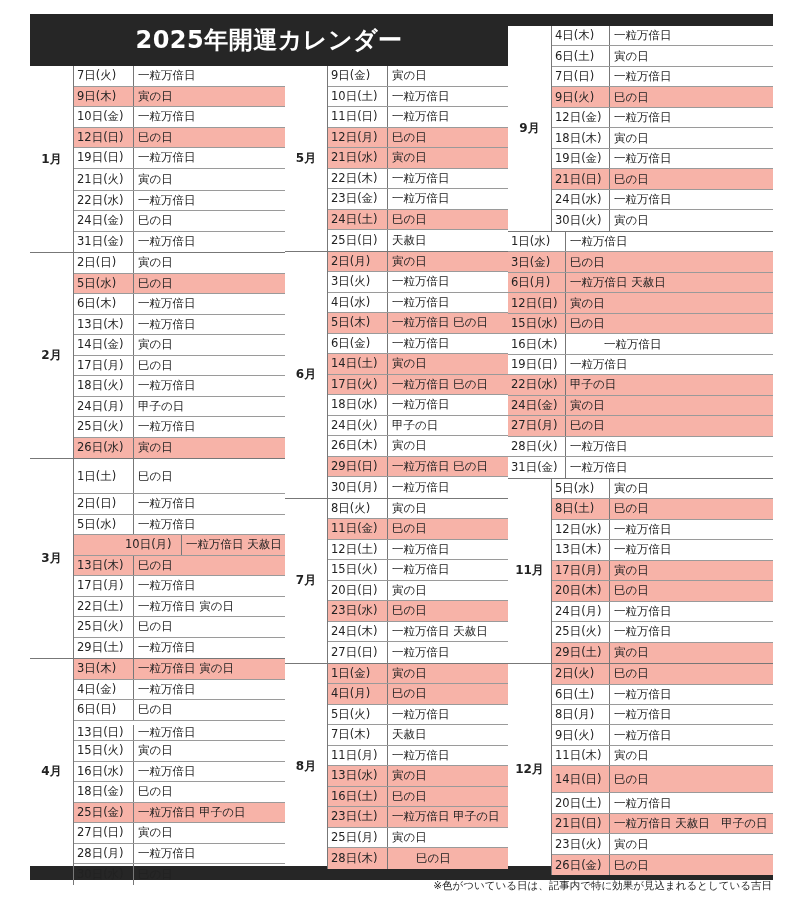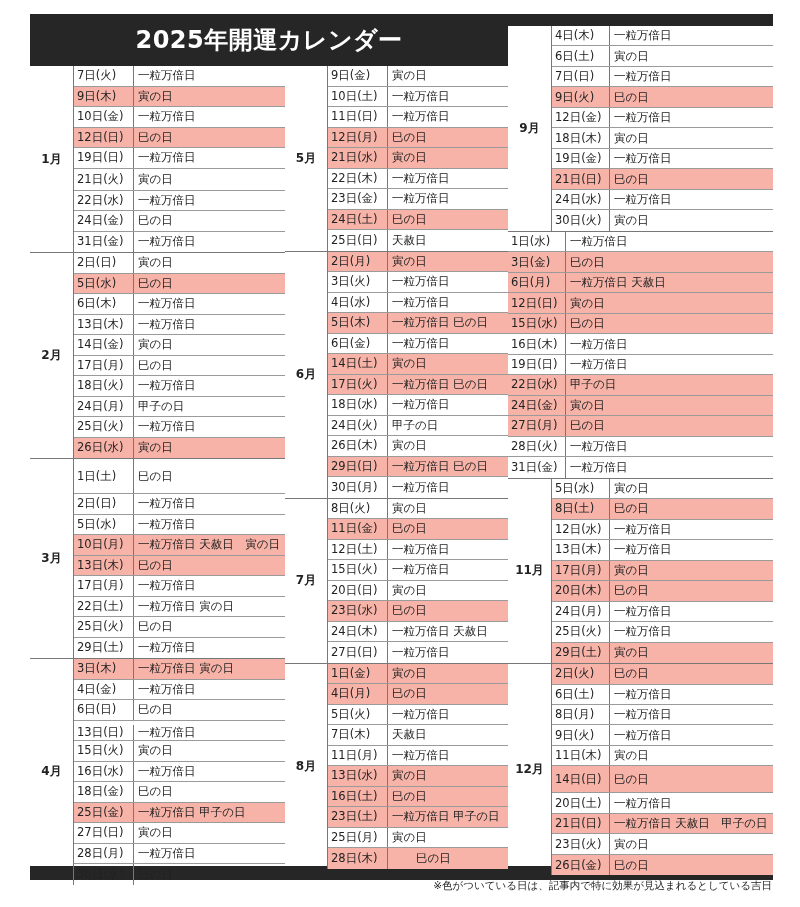--- a/index.html
+++ b/index.html
@@ -131,21 +131,21 @@
           <div class="e">巳の日</div>
         </div>
         <div class="row" style="height: 20.5128px;">
           <div class="d">2日(日)</div>
           <div class="e">一粒万倍日</div>
         </div>
         <div class="row" style="height: 20.5128px;">
           <div class="d">5日(水)</div>
           <div class="e">一粒万倍日</div>
         </div>
-        <div class="row hl" style="height: 20.5128px; background: rgb(247, 179, 168);">
+        <div class="row hl" style="height: 20.5128px; background: rgb(247, 179, 168); padding-left: 48px;">
           <div class="d">10日(月)</div>
           <div class="e">一粒万倍日 天赦日　寅の日</div>
         </div>
         <div class="row hl" style="height: 20.5128px; background: rgb(247, 179, 168);">
           <div class="d">13日(木)</div>
           <div class="e">巳の日</div>
         </div>
         <div class="row" style="height: 20.5128px;">
           <div class="d">17日(月)</div>
           <div class="e">一粒万倍日</div>
@@ -453,21 +453,21 @@
           <div class="e">一粒万倍日 天赦日</div>
         </div>
         <div class="row hl" style="height: 20.4878px; background: rgb(247, 179, 168);">
           <div class="d">12日(日)</div>
           <div class="e">寅の日</div>
         </div>
         <div class="row hl" style="height: 20.4878px; background: rgb(247, 179, 168);">
           <div class="d">15日(水)</div>
           <div class="e">巳の日</div>
         </div>
-        <div class="row" style="height: 20.4878px;">
+        <div class="row" style="height: 20.4878px; gap: 34px;">
           <div class="d">16日(木)</div>
           <div class="e">一粒万倍日</div>
         </div>
         <div class="row" style="height: 20.4878px;">
           <div class="d">19日(日)</div>
           <div class="e">一粒万倍日</div>
         </div>
         <div class="row hl" style="height: 20.4878px; background: rgb(247, 179, 168);">
           <div class="d">22日(水)</div>
           <div class="e">甲子の日</div>

